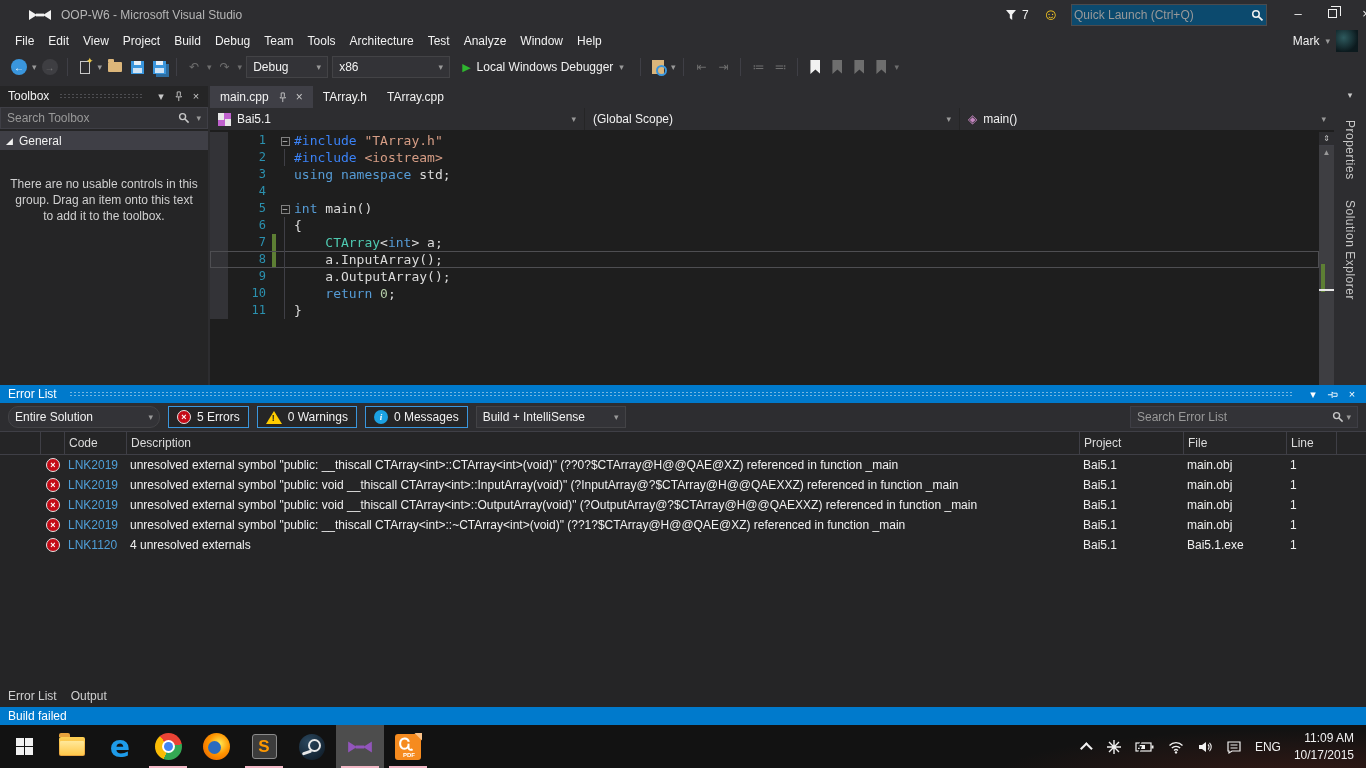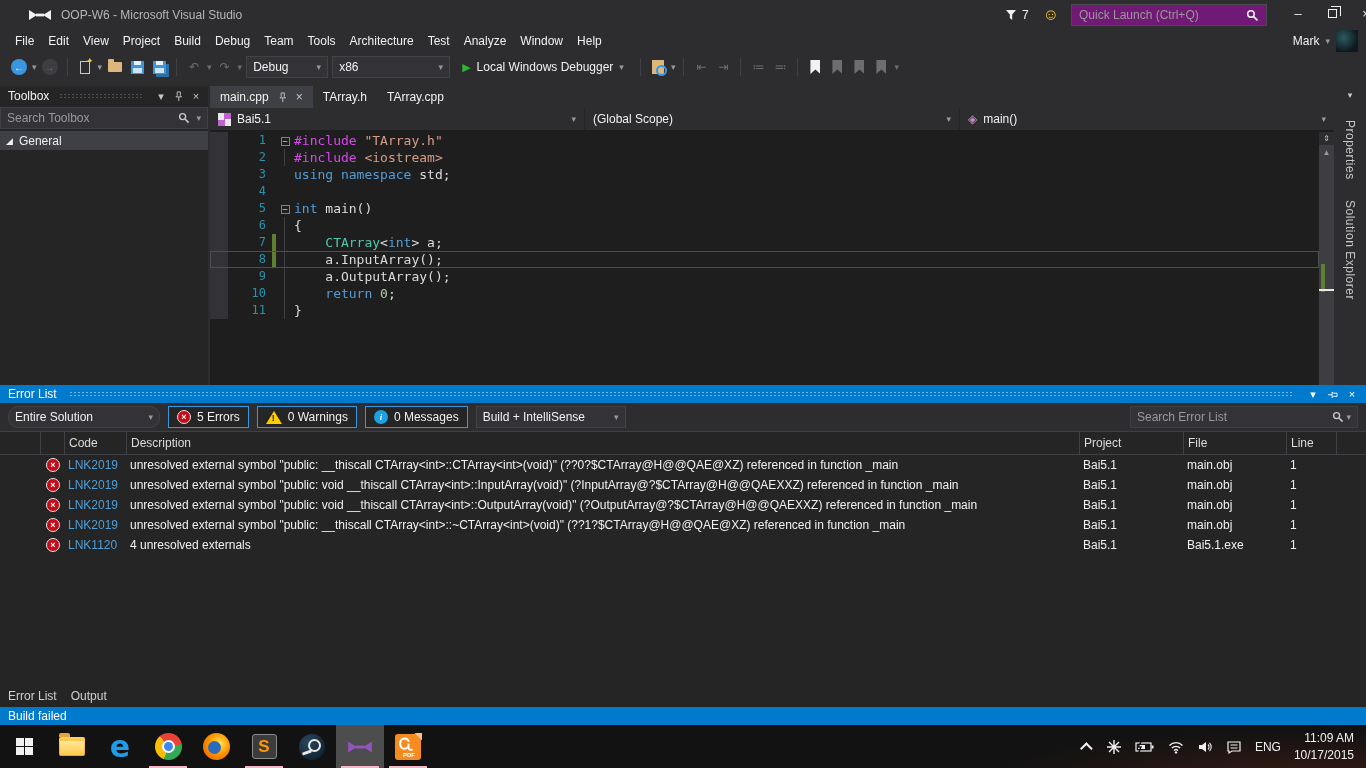--- a/index.html
+++ b/index.html
@@ -8,22 +8,22 @@
   #stage { position:absolute; inset:0; width:1366px; height:768px; background:#2D2D30; }
 
   
   #titlebar { position:absolute; left:17px; top:0; width:1366px; height:30px; background:#2D2D30;
               display:flex; align-items:center; color:#999; }
   .vslogo { width:26px; height:18px; margin:0 8px 0 10px; }
   #title-text { color:#B6B6B6; font-size:12px; }
   .tb-right { margin-left:auto; display:flex; align-items:center; height:100%; }
   .fb-flag { display:flex; align-items:center; gap:5px; color:#F1F1F1; font-size:12px; margin-right:14px; }
   .smiley { color:#FFCE21; font-size:16px; margin-right:12px; line-height:1; }
-  #quicklaunch { width:196px; height:22px; background:#701a75; border:1px solid #4B4B4D; color:#999;
-                 font-size:12px; display:flex; align-items:center; padding:0 7px; margin-right:14px; }
+  #quicklaunch { width:196px; height:22px; background:#0c4a6e; border:1px solid #4B4B4D; color:#999;
+                 font-size:12px; display:flex; align-items:center; padding:0 2px; margin-right:14px; }
   #quicklaunch span { flex:1; }
   .wbtns { display:flex; height:100%; }
   .wbtn { width:34px; height:26px; display:flex; align-items:center; justify-content:center;
           color:#F1F1F1; font-size:13px; }
   .restore-glyph { width:9px; height:9px; border:1px solid #F1F1F1; position:relative; }
   .restore-glyph:before { content:""; position:absolute; left:2px; top:-4px; width:9px; height:9px;
           border:1px solid #F1F1F1; border-left:none; border-bottom:none; }
 
   
   #menubar { position:absolute; left:0; top:30px; width:1366px; height:22px; background:#2D2D30;
@@ -99,21 +99,21 @@
   .cline.current { outline:1px solid #4E4E52; outline-offset:-1px; }
   .ind-margin { width:18px; background:#333337; flex:none; }
   .lnum { width:44px; flex:none; text-align:right; padding-right:6px; color:#2B91AF; font-size:12px; }
   .chbar { width:4px; flex:none; }
   .chbar.changed { background:#5D7F34; }
   .foldcol { width:18px; flex:none; color:#808080; font-size:10px; text-align:center; position:relative; }
   .foldbox { display:inline-block; width:9px; height:9px; border:1px solid #808080; line-height:7px;
              font-size:9px; margin-top:3px; color:#C8C8C8; background:#1E1E1E; }
   .guideline { position:absolute; left:8px; top:0; bottom:0; width:1px; background:#3F3F46; }
   .kw { color:#569CD6; } .str { color:#D69D85; } .type { color:#4EC9B0; }
-  .num { color:#B5CEA8; } .pp { color:#d946ef; } .pl { color:#DCDCDC; }
+  .num { color:#B5CEA8; } .pp { color:#3b82f6; } .pl { color:#DCDCDC; }
 
   #vscroll { position:absolute; right:0; top:46px; width:15px; bottom:0; background:#3E3E42; }
   .split-handle { height:14px; background:#2D2D30; border-bottom:1px solid #3F3F46; display:flex;
                   align-items:center; justify-content:center; color:#C8C8C8; font-size:8px; }
   .sarrow { height:13px; display:flex; align-items:center; justify-content:center; color:#999; font-size:8px; }
   .smark-green { position:absolute; left:2px; top:52%; width:4px; height:28px; background:#5D7F34; }
   .smark-line { position:absolute; left:0; top:62%; width:100%; height:2px; background:#E8E8E8; }
 
   
   #rightstrip { position:absolute; right:0; top:4px; width:32px; bottom:0; background:#2D2D30; color:#C8C8C8; }
@@ -360,20 +360,21 @@
         <svg width="12" height="12" viewBox="0 0 12 12">
           <circle cx="4.6" cy="4.6" r="3" fill="none" stroke="#C8C8C8" stroke-width="1.4"></circle>
           <path d="M7 7l3.6 3.6" stroke="#C8C8C8" stroke-width="1.6"></path>
           </svg>
         <span class="caret">▾</span>
       </div>
       <div class="group-header">
         <span class="tri">◢</span>
         <span>General</span>
       </div>
+      <div id="toolbox-empty">There are no usable controls in this group. Drag an item onto this text to add it to the toolbox.</div>
     </div>
 
     <div id="editor">
       <div id="tabstrip">
           <div class="etab active">
             <span>main.cpp</span>
             <svg viewBox="0 0 12 12" class="pin-svg">
               <path d="M5 1h3v4l1.4 1.4H3.2L4.6 5V1z" fill="none" stroke="#C8C8C8"></path>
               <path d="M6.3 6.5V11" stroke="#C8C8C8"></path>
             </svg>

